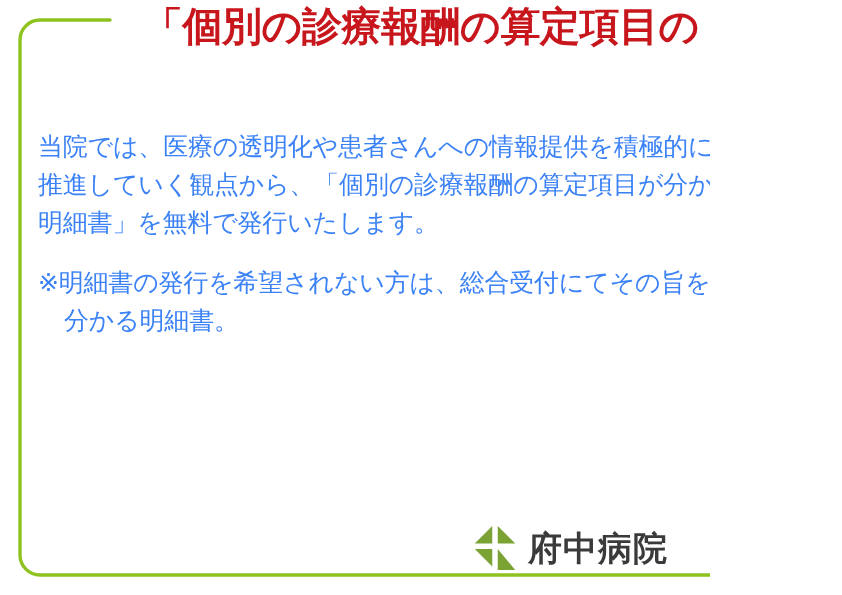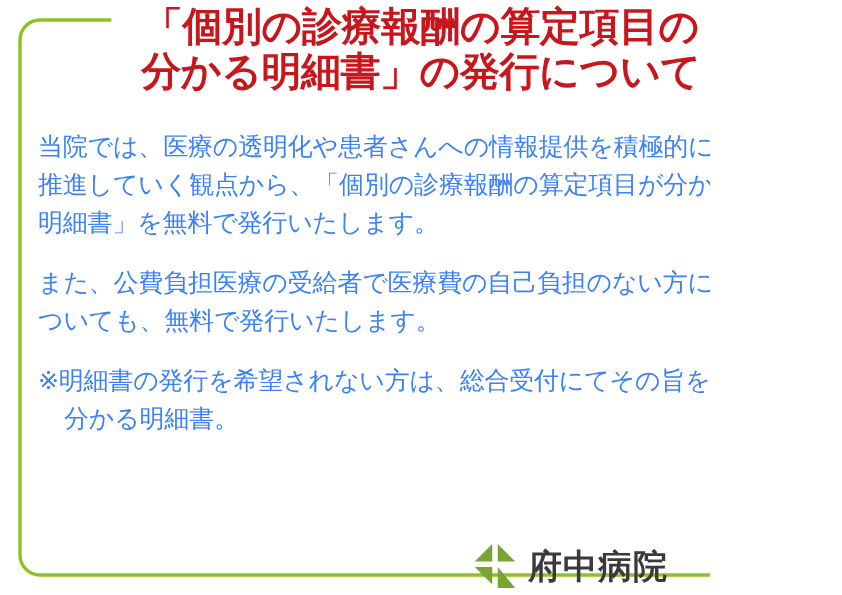--- a/index.html
+++ b/index.html
@@ -80,21 +80,21 @@
   
   .para.note {
     padding-left: 26px;
     text-indent: -26px;
   }
 
   
   .logo-block {
     position: absolute;
     right: 42px;
-    bottom: 6px;
+    bottom: 24px;
     display: flex;
     align-items: center;
     gap: 10px;
     z-index: 2;
   }
 
   .logo-mark {
     width: 46px;
     height: 46px;
     display: block;
@@ -116,29 +116,26 @@
 
 <div id="poster">
 
   <svg class="frame-svg" viewBox="0 0 842 595" aria-hidden="true">
 
     <path d="M 110 20 L 40 20 A 20 20 0 0 0 20 40 L 20 555 A 20 20 0 0 0 40 575 L 800 575 A 20 20 0 0 0 820 555 L 820 40 A 20 20 0 0 0 800 20 L 745 20" fill="none" stroke="#8DC21F" stroke-width="3.4" stroke-linecap="round" stroke-linejoin="round"></path>
   </svg>
 
   <div class="title-block">
     <span class="title-line">「個別の診療報酬の算定項目の</span>
-    <span class="title-line">分かる明細書」の発行について</span>
   </div>
 
   <div class="body-block">
     <p class="para">当院では、医療の透明化や患者さんへの情報提供を積極的に
 推進していく観点から、「個別の診療報酬の算定項目が分かる
 明細書」を無料で発行いたします。</p>
-    <p class="para">また、公費負担医療の受給者で医療費の自己負担のない方に
-ついても、無料で発行いたします。</p>
     <p class="para note">※明細書の発行を希望されない方は、総合受付にてその旨を
 分かる明細書。</p>
   </div>
 
   <div class="logo-block">
     <svg class="logo-mark" viewBox="0 0 100 100" aria-hidden="true">
 
       <polygon points="44,2 44,40 6,40" fill="#7AA334"></polygon>
       <polygon points="56,2 94,40 56,40" fill="#7AA334"></polygon>
       <polygon points="44,52 44,90 6,52" fill="#7AA334"></polygon>

